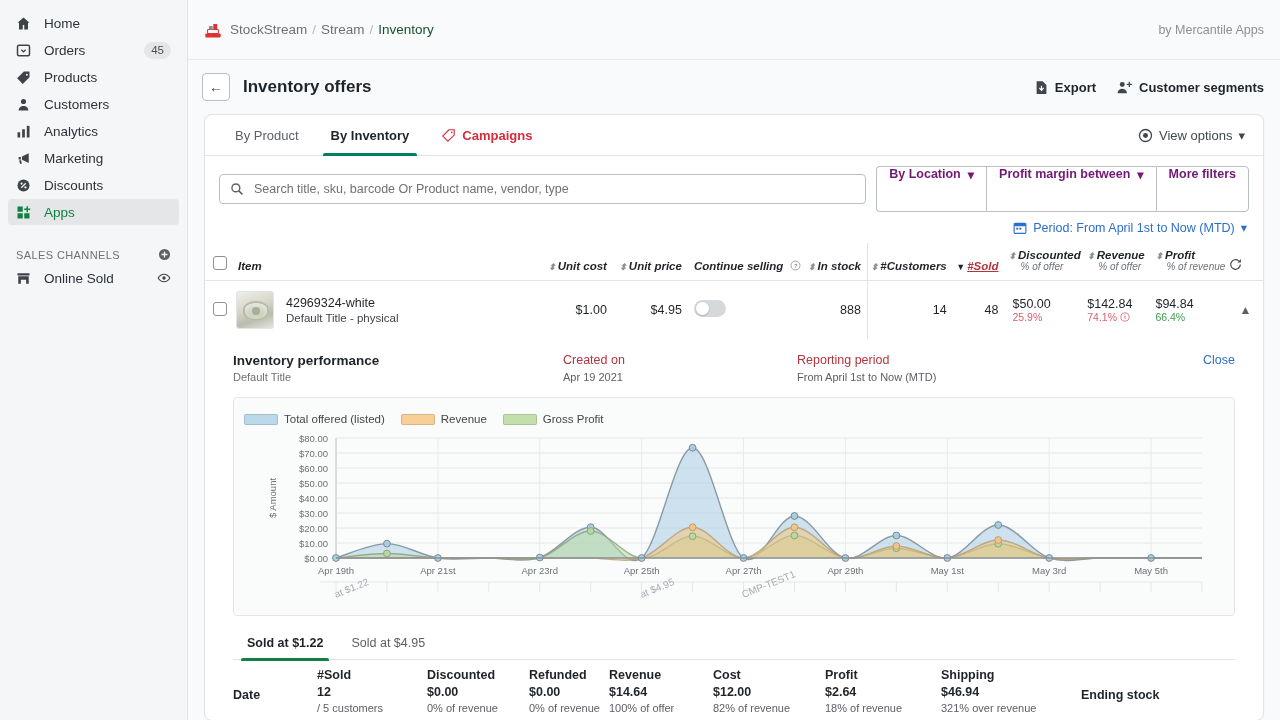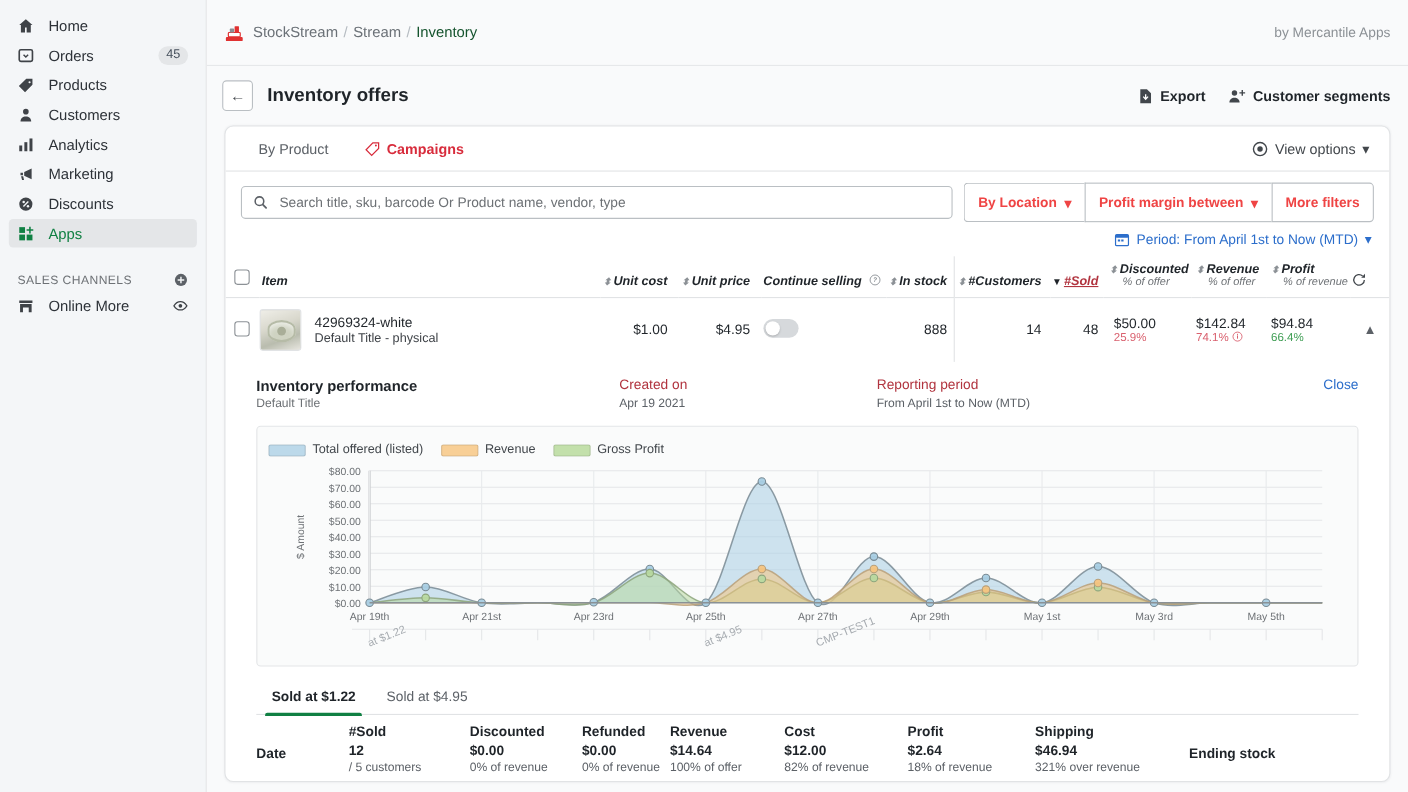--- a/index.html
+++ b/index.html
@@ -108,23 +108,23 @@
     display: flex; align-items: center; padding: 0 10px; background: #fff;
   }
   .search-box input {
     border: none; outline: none; flex: 1;
     font-family: Liberation Sans, sans-serif; font-size: 12.5px;
     color: #42474c; background: transparent; margin-left: 8px;
   }
   .search-box input::placeholder { color: #6d7175; }
   .filter-group { display: flex; margin-left: 10px; }
   .filter-btn {
-    height: 36px; border: 1px solid #babfc3; background: #fff;
-    display: flex; align-items: center; gap: 7px;
-    padding: 0 12px; font-size: 12.5px; font-weight: bold; color: #ef4444;
+    height: 46px; border: 1px solid #babfc3; background: #fff;
+    display: flex; gap: 7px;
+    padding: 0 12px; font-size: 12.5px; font-weight: bold; color: #701a75;
     cursor: pointer; border-right: none;
   }
   .filter-btn:first-child { border-radius: 4px 0 0 4px; }
   .filter-btn:last-child { border-radius: 0 4px 4px 0; border-right: 1px solid #babfc3; }
 
   .period-row { display: flex; justify-content: flex-end; padding: 2px 16px 8px 14px; }
   .period-chip {
     display: flex; align-items: center; gap: 6px;
     font-size: 12.5px; color: #2c6ecb; cursor: pointer;
   }
@@ -311,21 +311,21 @@
           </svg>
       </span>
     </div>
 
     <div class="nav-item">
       <span class="ico">
         <svg width="15" height="15" viewBox="0 0 20 20">
             <path fill="#3f4348" d="M2 3h16v3H2zM3 7h14v10h-3.5v-5.5h-7V17H3z"></path>
           </svg>
       </span>
-      <span class="lbl">Online More</span>
+      <span class="lbl">Online Sold</span>
       <span>
         <svg width="14" height="14" viewBox="0 0 20 20">
             <path fill="none" stroke="#3f4348" stroke-width="1.6" d="M1.6 10S5 4.6 10 4.6 18.4 10 18.4 10 15 15.4 10 15.4 1.6 10 1.6 10z"></path>
             <circle cx="10" cy="10" r="2.4" fill="#3f4348"></circle>
           </svg>
       </span>
     </div>
   </nav>
 
   <div class="main">
@@ -375,20 +375,23 @@
           <span>Customer segments</span>
         </div>
       </div>
     </div>
 
     <div class="card">
 
       <div class="tabs-row">
         <div class="tab">
           <span>By Product</span>
+        </div>
+        <div class="tab active">
+          <span>By Inventory</span>
         </div>
         <div class="tab campaigns">
           <span>
             <svg width="15" height="15" viewBox="0 0 20 20">
                 <path fill="none" stroke="#d82c3c" stroke-width="1.5" d="M10.6 2.4H17.6V9.4L9.2 17.6 2.4 10.8z"></path>
                 <circle cx="14.3" cy="5.7" r="1.2" fill="#d82c3c"></circle>
               </svg>
           </span>
           <span>Campaigns</span>
         </div>

